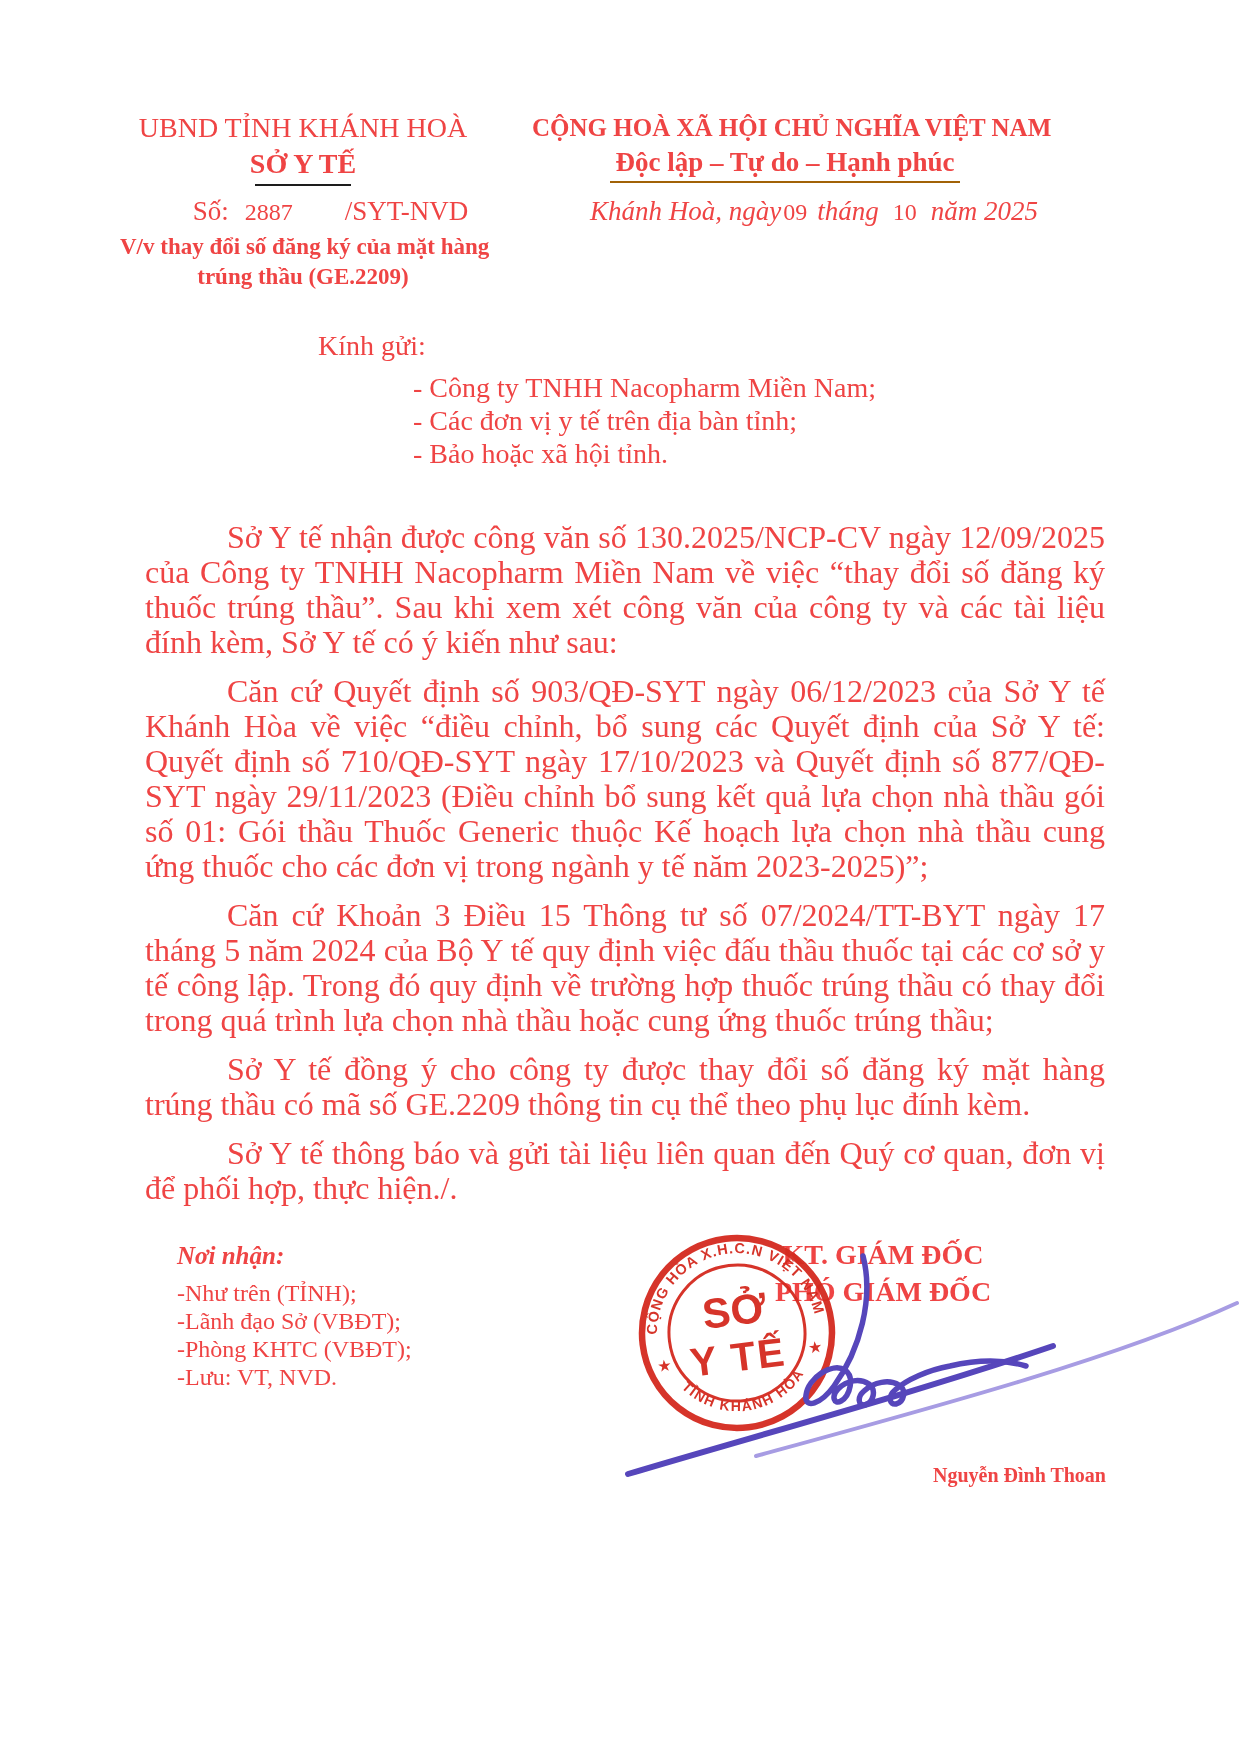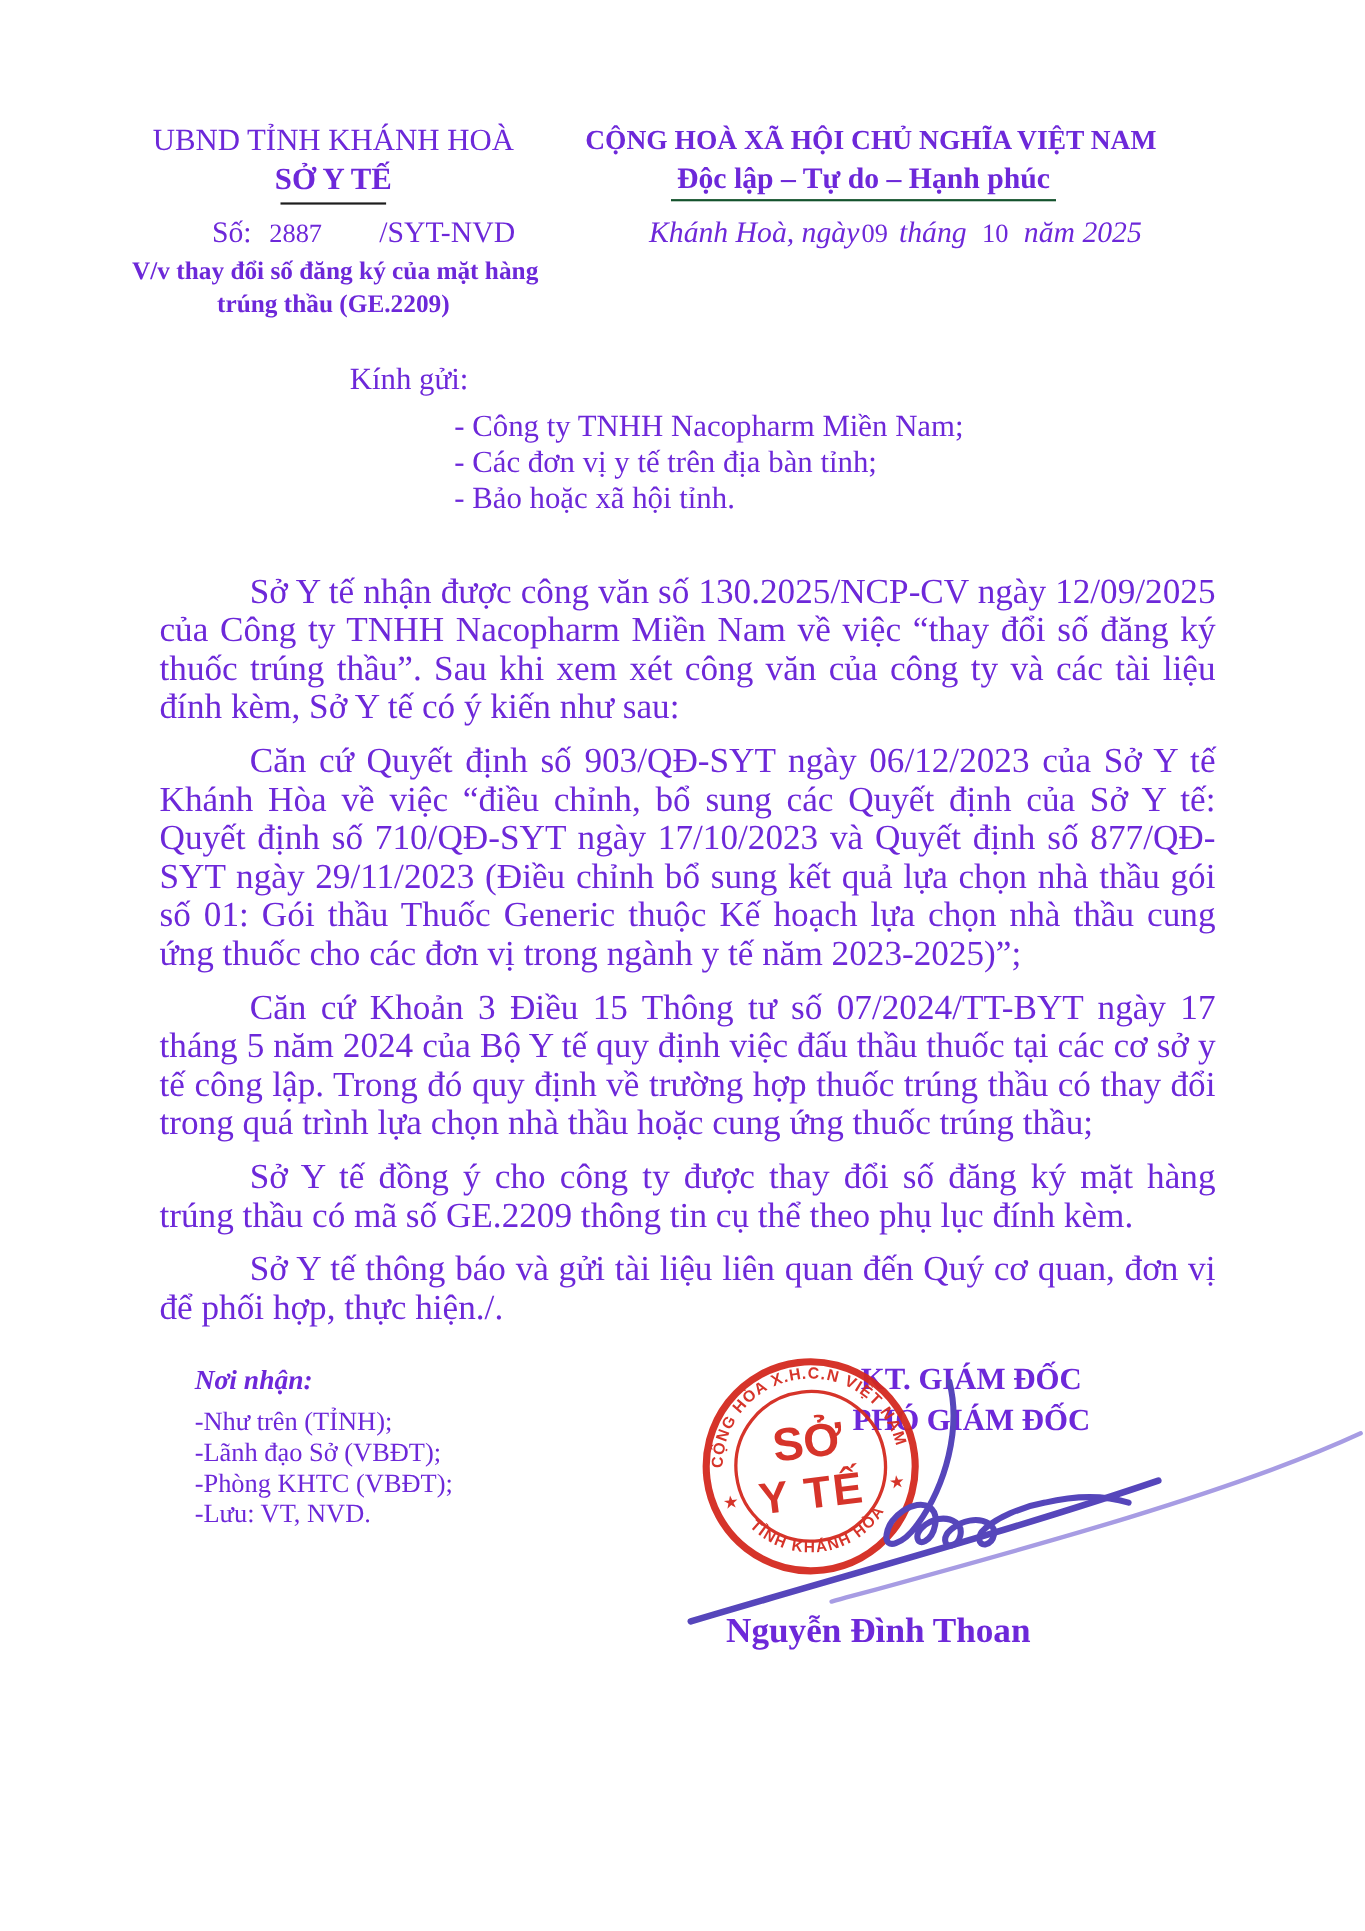--- a/index.html
+++ b/index.html
@@ -1,37 +1,37 @@
 <!DOCTYPE html>
 <html lang="vi"><head>
 <meta charset="utf-8">
 <style>
   * { margin:0; padding:0; box-sizing:border-box; }
   body { background:#ffffff; }
   .page {
     position:relative; width:1241px; height:1755px; margin:0 auto;
-    background:#ffffff; color:#6d28d9; overflow:hidden;
+    background:#ffffff; color:#ef4444; overflow:hidden;
     font-family:"Liberation Serif","DejaVu Serif",serif;
   }
 
   
   .hdr-left { position:absolute; left:120px; top:112px; width:366px; text-align:center; }
   .org-parent { font-size:28px; white-space:nowrap; }
   .org-name   { font-size:28px; font-weight:bold; margin-top:4px; }
   .org-rule   { width:96px; border-top:2px solid #1d1d1d; margin:4px auto 10px; }
   .ref-line   { font-size:27px; white-space:nowrap; margin-left:55px; }
   .ref-num    { font-size:24px; margin:0 52px 0 16px; }
   .subject    { font-size:23px; line-height:30px; margin-top:5px; white-space:nowrap;font-weight:bold; }
 
   
   .hdr-right { position:absolute; left:532px; top:114px; width:506px; text-align:center; }
   .nat-1 { font-size:25px; font-weight:bold; white-space:nowrap; }
   .nat-2-wrap { margin-top:5px; }
   .nat-2 { display:inline-block; font-size:27px; font-weight:bold;
-           border-bottom:2px solid #14532d; padding:0 5px 3px; white-space:nowrap; }
+           border-bottom:2px solid #a16207; padding:0 5px 3px; white-space:nowrap; }
   .dateline { font-size:27px; font-style:italic; margin-top:13px; margin-left:24px; white-space:nowrap;text-align:right; }
   .date-num { font-style:normal; font-size:24px; }
   .d-day   { margin:0 10px 0 2px; }
   .d-month { margin:0 14px; }
 
   
   .recipients { position:absolute; left:318px; top:330px; font-size:28px; }
   .salutation { margin-bottom:9px; }
   .recip-items { margin-left:95px; line-height:33px; }
 
@@ -41,21 +41,21 @@
   .doc-body p { text-indent:82px; margin-bottom:14px; }
 
   
   .noi-nhan { position:absolute; left:177px; top:1242px; }
   .noi-nhan-title { font-size:25px; font-weight:bold; font-style:italic; margin-bottom:9px; }
   .noi-nhan-item  { font-size:24px; line-height:28px; }
 
   .sign-block { position:absolute; left:660px; top:1236px; width:446px;
                 text-align:center; font-size:28px; font-weight:bold; line-height:37px; }
   .signer-name { position:absolute; left:660px; top:1464px; width:446px;
-                 text-align:left; font-size:32px; font-weight:bold; }
+                 text-align:right; font-size:20px; font-weight:bold; }
 
   
   .stamp { position:absolute; left:635px; top:1231px; width:204px; height:204px;
            transform:rotate(-7deg); opacity:0.95; }
   .stamp text { fill:#d42a1f; font-family:"Liberation Sans","DejaVu Sans",sans-serif; font-weight:bold; }
   .stamp-arc   { font-size:14.5px; letter-spacing:1px; }
   .stamp-arc-b { font-size:14px;  letter-spacing:1.5px; }
   .stamp-c1 { font-size:42px; }
   .stamp-c2 { font-size:40px; letter-spacing:2px; }
   .stamp-star { font-size:16px; }

